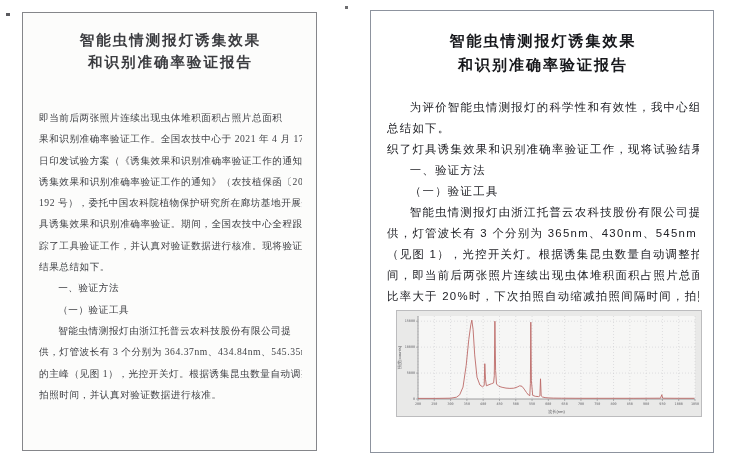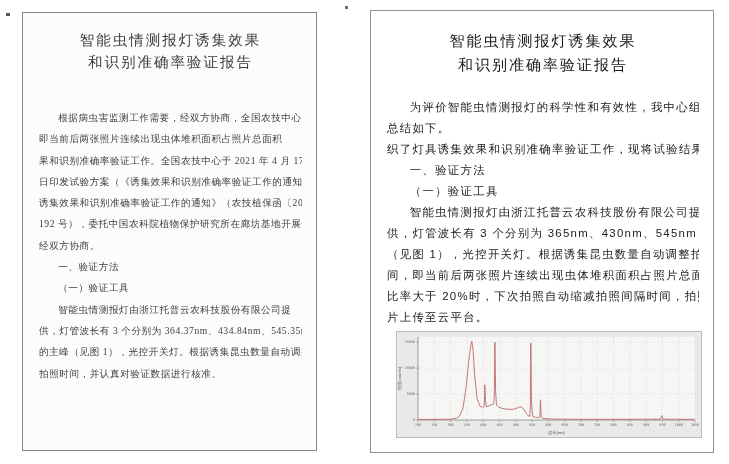--- a/index.html
+++ b/index.html
@@ -17,21 +17,21 @@
   }
   .page-right{
     left:370px;top:10px;width:344px;height:443px;
     border:1px solid #8d939e;background:#ffffff;
     padding:16px 14px 0 16px;
     font-family:"Liberation Sans","DejaVu Sans",sans-serif;
     color:#202126;
   }
 
   
-  .doc-title{ text-align:center; font-weight:normal; letter-spacing:2px; }
+  .doc-title{ text-align:center; font-weight:bold; letter-spacing:2px; }
   .page-left  .doc-title{ font-size:14.5px; line-height:22px; color:#3b3c40; margin-top:2px; }
   .page-right .doc-title{ font-size:15px;   line-height:24px; color:#17181c; margin-top:2px; }
 
   
   .body-block{ margin-top:0; }
   .page-left  .body-block{ margin-top:34px; font-size:9.6px;  line-height:21.3px; letter-spacing:0.55px;}
   .page-right .body-block{ margin-top:20px; font-size:11.4px; line-height:21px;  letter-spacing:1.3px;}
   .bline{ white-space:nowrap; overflow:hidden; }
   .indent{ text-indent:2em; }
   .h-bold{ font-weight:normal; }
@@ -57,27 +57,28 @@
 <div class="speck speck1"></div>
 <div class="speck speck2"></div>
 <div class="speck speck3"></div>
 
 <div class="page page-left">
   <div class="doc-title">
     <div>智能虫情测报灯诱集效果</div>
     <div>和识别准确率验证报告</div>
   </div>
   <div class="body-block">
-    <div class="bline indent">根据病虫害监测工作需要，经双方协商，全国农技中心</div>
     <div class="bline">即当前后两张照片连续出现虫体堆积面积占照片总面积</div>
     <div class="bline">果和识别准确率验证工作。全国农技中心于 2021 年 4 月 17</div>
     <div class="bline">日印发试验方案（《诱集效果和识别准确率验证工作的通知</div>
     <div class="bline">诱集效果和识别准确率验证工作的通知》（农技植保函〔2021〕</div>
     <div class="bline">192 号），委托中国农科院植物保护研究所在廊坊基地开展灯</div>
-    <div class="bline">经双方协商。</div>
+    <div class="bline">具诱集效果和识别准确率验证。期间，全国农技中心全程跟</div>
+    <div class="bline">踪了工具验证工作，并认真对验证数据进行核准。现将验证</div>
+    <div class="bline">结果总结如下。</div>
     <div class="bline indent h-bold">一、验证方法</div>
     <div class="bline indent h-bold">（一）验证工具</div>
     <div class="bline indent">智能虫情测报灯由浙江托普云农科技股份有限公司提</div>
     <div class="bline">供，灯管波长有 3 个分别为 364.37nm、434.84nm、545.35nm</div>
     <div class="bline">的主峰（见图 1），光控开关灯。根据诱集昆虫数量自动调整</div>
     <div class="bline">拍照时间，并认真对验证数据进行核准。</div>
   </div>
 </div>
 
 <div class="page page-right">
@@ -89,21 +90,20 @@
     <div class="bline indent">为评价智能虫情测报灯的科学性和有效性，我中心组</div>
     <div class="bline">总结如下。</div>
     <div class="bline">织了灯具诱集效果和识别准确率验证工作，现将试验结果</div>
     <div class="bline indent">一、验证方法</div>
     <div class="bline indent h-bold">（一）验证工具</div>
     <div class="bline indent">智能虫情测报灯由浙江托普云农科技股份有限公司提</div>
     <div class="bline">供，灯管波长有 3 个分别为 365nm、430nm、545nm 的主峰</div>
     <div class="bline">（见图 1），光控开关灯。根据诱集昆虫数量自动调整拍照时</div>
     <div class="bline">间，即当前后两张照片连续出现虫体堆积面积占照片总面积</div>
     <div class="bline">比率大于 20%时，下次拍照自动缩减拍照间隔时间，拍照图</div>
-    <div class="bline">片上传至云平台。</div>
   </div>
 
   <div class="chart-box">
     <svg id="spectrum-svg" width="304" height="105" viewBox="0 0 304 105">
         <rect x="21" y="5" width="277" height="83" fill="#f6f6f5" stroke="none"></rect>
         <line x1="21" y1="5" x2="21" y2="88" stroke="#c4c4c8" stroke-width="0.5" stroke-dasharray="1,2"></line>
         <line x1="37.294117647058826" y1="5" x2="37.294117647058826" y2="88" stroke="#c4c4c8" stroke-width="0.5" stroke-dasharray="1,2"></line>
         <line x1="53.588235294117645" y1="5" x2="53.588235294117645" y2="88" stroke="#c4c4c8" stroke-width="0.5" stroke-dasharray="1,2"></line>
         <line x1="69.88235294117646" y1="5" x2="69.88235294117646" y2="88" stroke="#c4c4c8" stroke-width="0.5" stroke-dasharray="1,2"></line>
         <line x1="86.17647058823529" y1="5" x2="86.17647058823529" y2="88" stroke="#c4c4c8" stroke-width="0.5" stroke-dasharray="1,2"></line>

